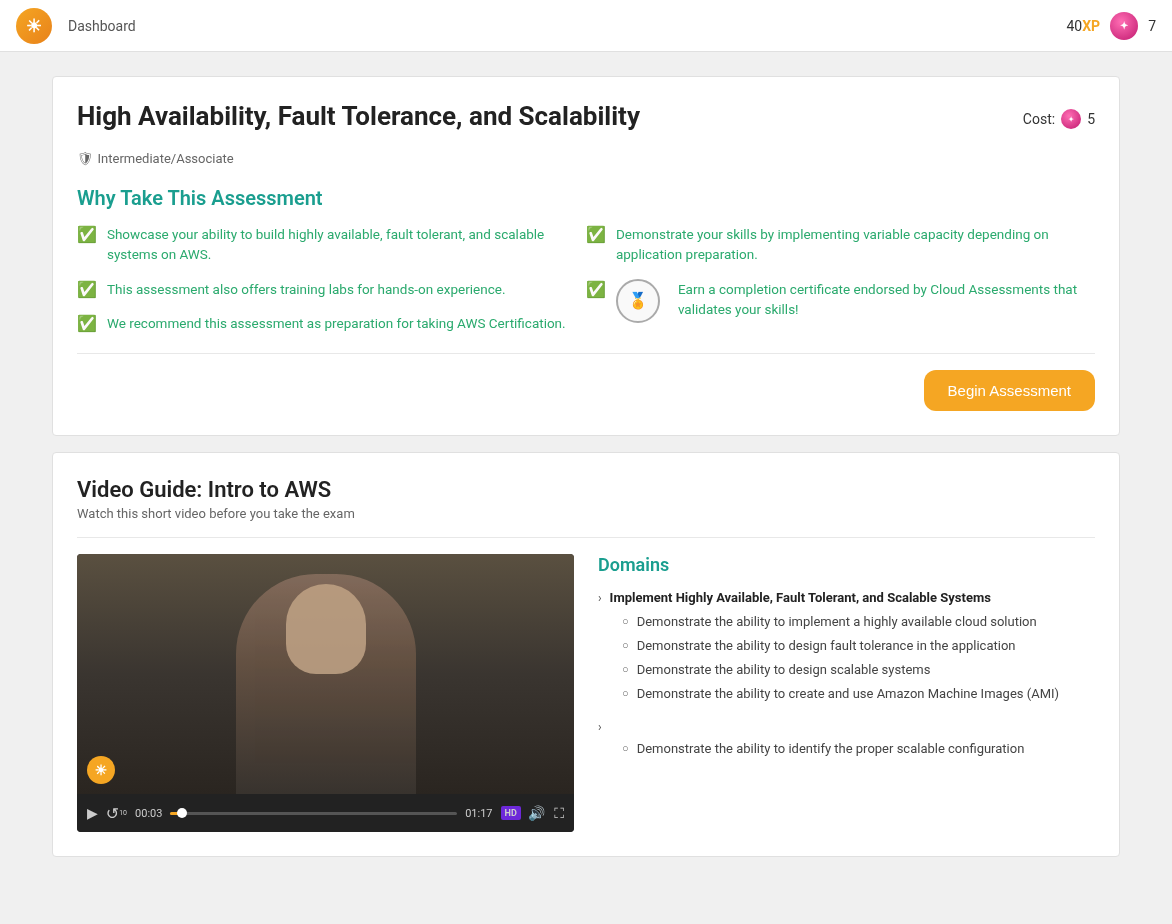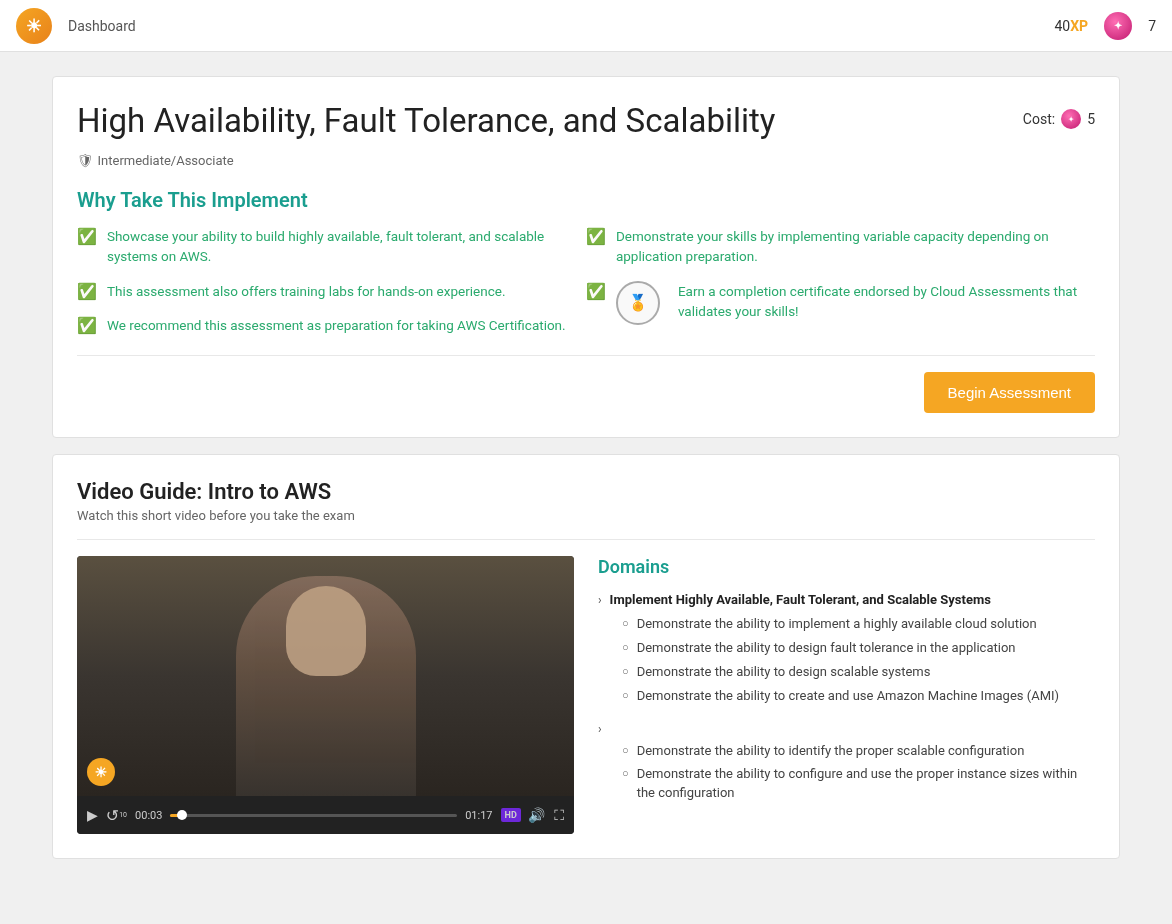--- a/index.html
+++ b/index.html
@@ -30,21 +30,21 @@
       flex-shrink: 0;
     }
     .header-dashboard {
       color: #555;
       font-size: 14px;
       flex: 1;
     }
     .header-right {
       display: flex;
       align-items: center;
-      gap: 16px;
+      gap: 10px;
     }
     .header-xp {
       font-size: 14px;
       color: #333;
     }
     .header-xp span.xp-label {
       font-weight: bold;
       color: #f5a623;
     }
     .header-gem {
@@ -77,24 +77,24 @@
     
     .card {
       background: #fff;
       border: 1px solid #e0e0e0;
       border-radius: 4px;
       padding: 24px;
     }
 
     
     .assessment-title {
-      font-size: 33px;
-      font-weight: 400;
+      font-size: 26px;
+      font-weight: 700;
       color: #222;
-      margin-bottom: 13px;
+      margin-bottom: 20px;
     }
     .assessment-level {
       font-size: 13px;
       color: #666;
       display: flex;
       align-items: center;
       gap: 4px;
     }
     .assessment-level .shield-icon {
       color: #666;
@@ -171,21 +171,21 @@
 
     .begin-btn-container {
       display: flex;
       justify-content: flex-end;
     }
 
     .begin-btn {
       background: #f5a623;
       color: white;
       border: none;
-      border-radius: 4px;
+      border-radius: 12px;
       padding: 12px 24px;
       font-size: 15px;
       font-weight: 500;
       cursor: pointer;
     }
 
     
     .video-guide-title {
       font-size: 22px;
       font-weight: 600;
@@ -417,21 +417,21 @@
           <span>Intermediate/Associate</span>
         </div>
       </div>
       <div style="display:flex; align-items:center; gap:6px; margin-top:8px;">
         <span>Cost:</span>
         <div class="cost-gem">✦</div>
         <span>5</span>
       </div>
     </div>
 
-    <h2 class="why-take-heading">Why Take This Implement</h2>
+    <h2 class="why-take-heading">Why Take This Assessment</h2>
 
     <div class="why-take-grid">
       <div class="why-left">
         <div class="why-item">
           <span class="check-icon">✅</span>
           <span class="why-item-text">Showcase your ability to build highly available, fault tolerant, and scalable systems on AWS.</span>
         </div>
         <div class="why-item">
           <span class="check-icon">✅</span>
           <span class="why-item-text">This assessment also offers training labs for hands-on experience.</span>
@@ -509,21 +509,20 @@
             <div class="domain-item">Demonstrate the ability to create and use Amazon Machine Images (AMI)</div>
           </div>
         </div>
 
         <div class="domain-group">
           <div class="domain-header">
             <span class="domain-chevron">›</span>
           </div>
           <div class="domain-items">
             <div class="domain-item">Demonstrate the ability to identify the proper scalable configuration</div>
-            <div class="domain-item">Demonstrate the ability to configure and use the proper instance sizes within the configuration</div>
           </div>
         </div>
       </div>
 
     </div>
   </div>
 
 </div>
 
 </body></html>

